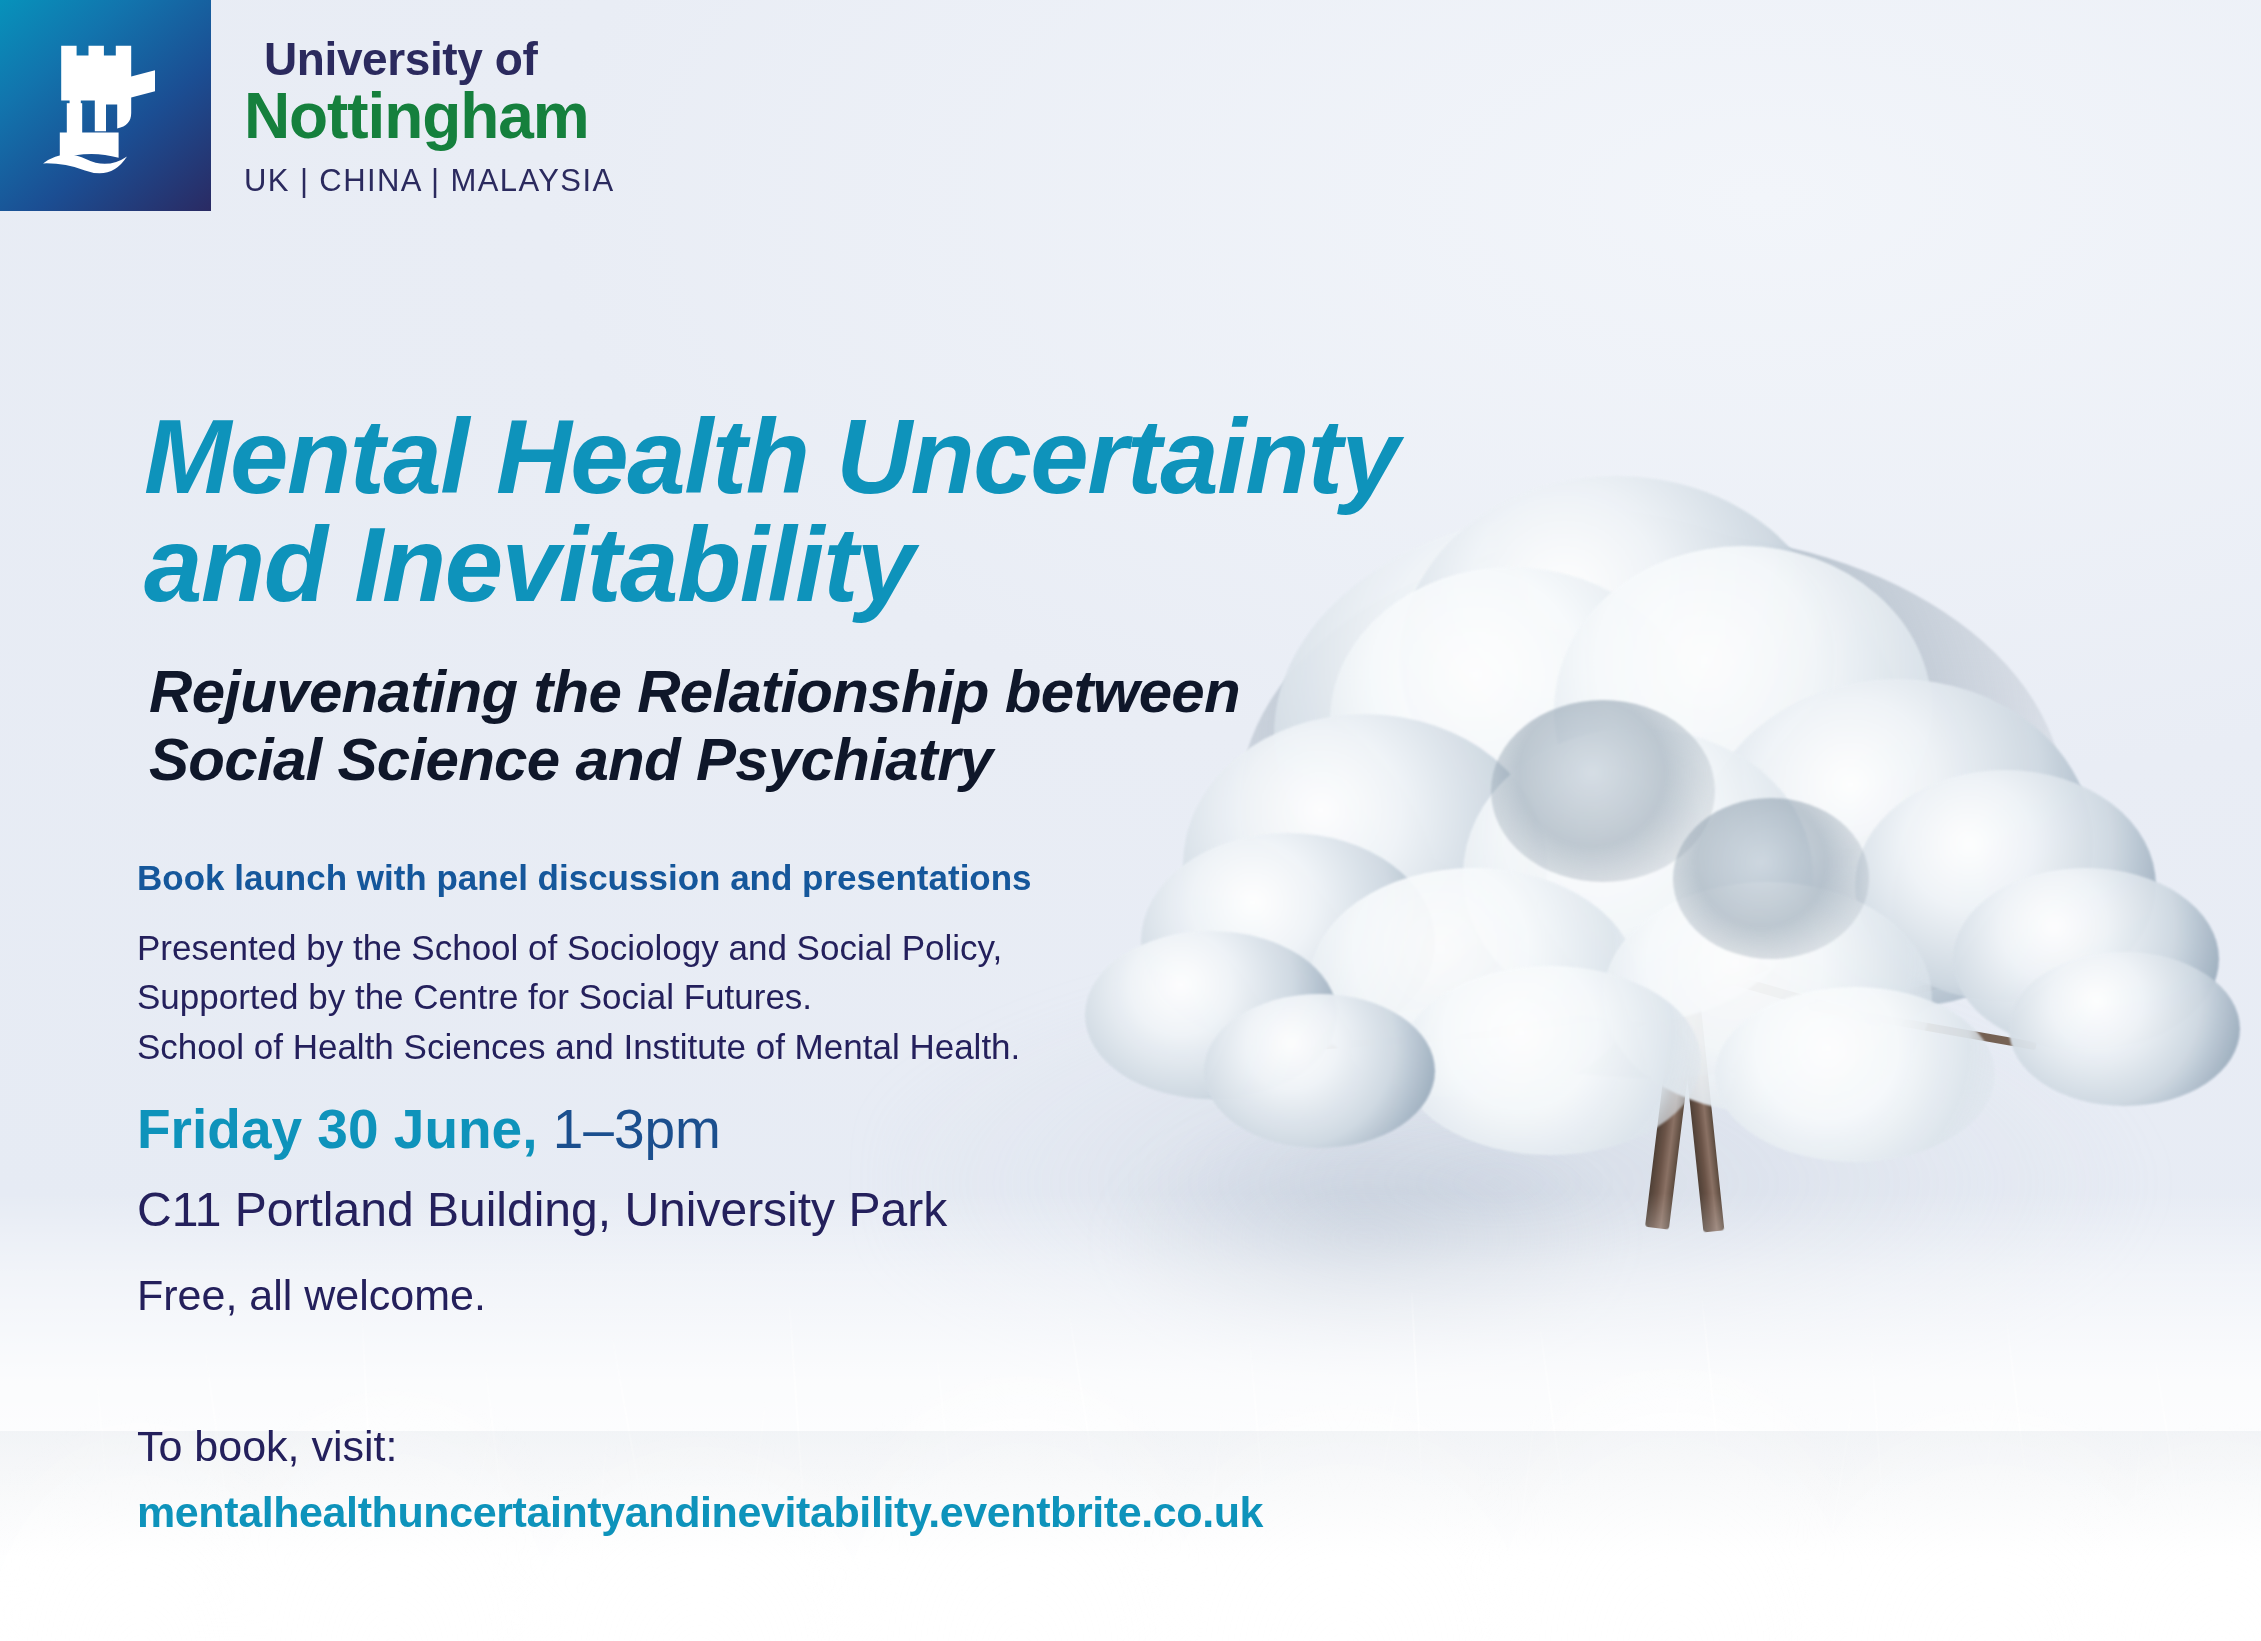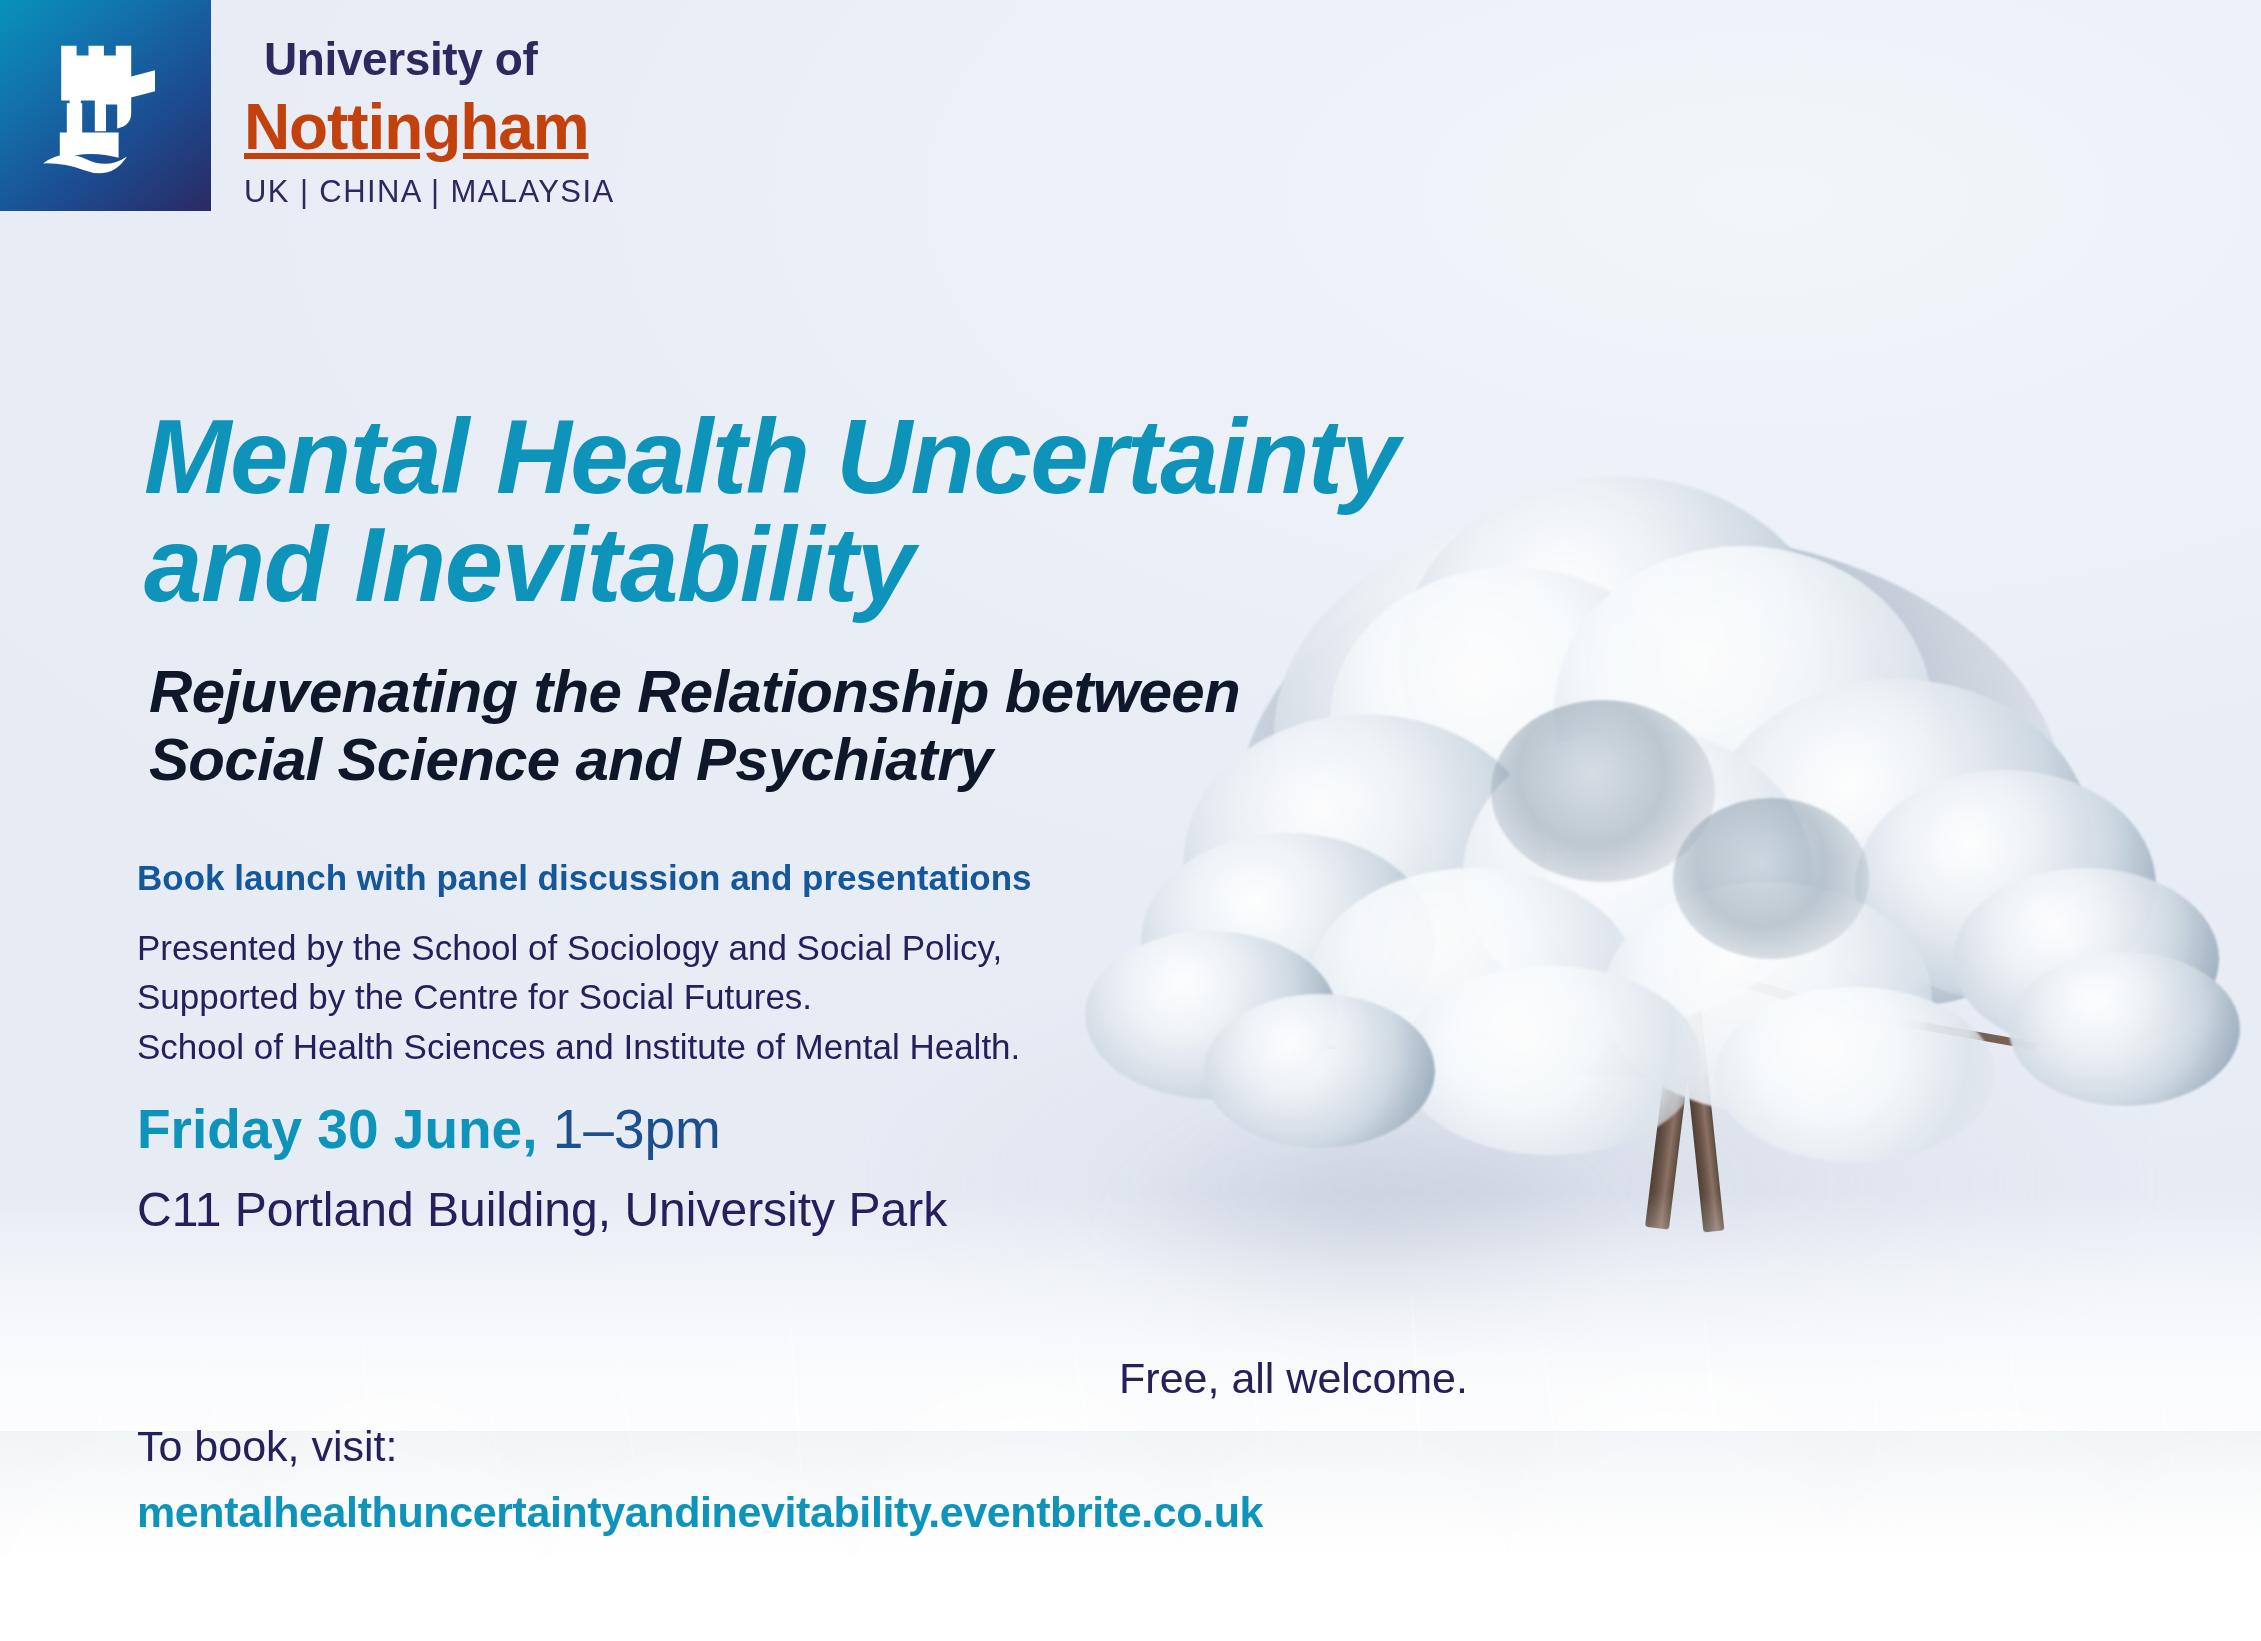--- a/index.html
+++ b/index.html
@@ -97,21 +97,21 @@
     background:linear-gradient(140deg,#0792bb 0%,#1274ad 28%,#1b4e93 62%,#2a2a63 100%);
   }
   .logo-mark{position:absolute;left:36px;top:36px;width:140px;height:147px;}
   .logo-wordmark{
     position:absolute;left:244px;top:36px;width:490px;
   }
   .wm-line1{
     font-size:46px;font-weight:700;color:#2b2a5e;letter-spacing:-0.4px;line-height:1.0;margin-left:20px;
   }
   .wm-line2{
-    font-size:64px;font-weight:700;color:#c2410c;letter-spacing:-1.1px;line-height:1.0;margin-top:13px;text-decoration:underline;
+    font-size:64px;font-weight:700;color:#15803d;letter-spacing:-1.1px;line-height:1.0;margin-top:2px;
   }
   .wm-line3{
     font-size:31px;font-weight:400;color:#2b2a5e;letter-spacing:1.4px;margin-top:15.4px;
   }
 
   
   .content{position:absolute;left:137px;top:0;width:1401px;}
 
   .title{
     position:absolute;top:403px;left:7px;width:1401px;
@@ -158,25 +158,24 @@
 
   .venue{
     position:absolute;top:1183px;left:0;width:1331px;
     font-size:48px;
     font-weight:400;
     color:#24205c;
     line-height:1.12;
   }
 
   .free{
-    position:absolute;top:1354px;left:0;width:1331px;
+    position:absolute;top:1271px;left:0;width:1331px;
     font-size:43px;
     font-weight:400;
     color:#24205c;
-    text-align:right;
   }
 
   .booknote{
     position:absolute;top:1422px;left:0;width:1331px;
     font-size:43px;
     font-weight:400;
     color:#24205c;
   }
 
   .bookurl{

